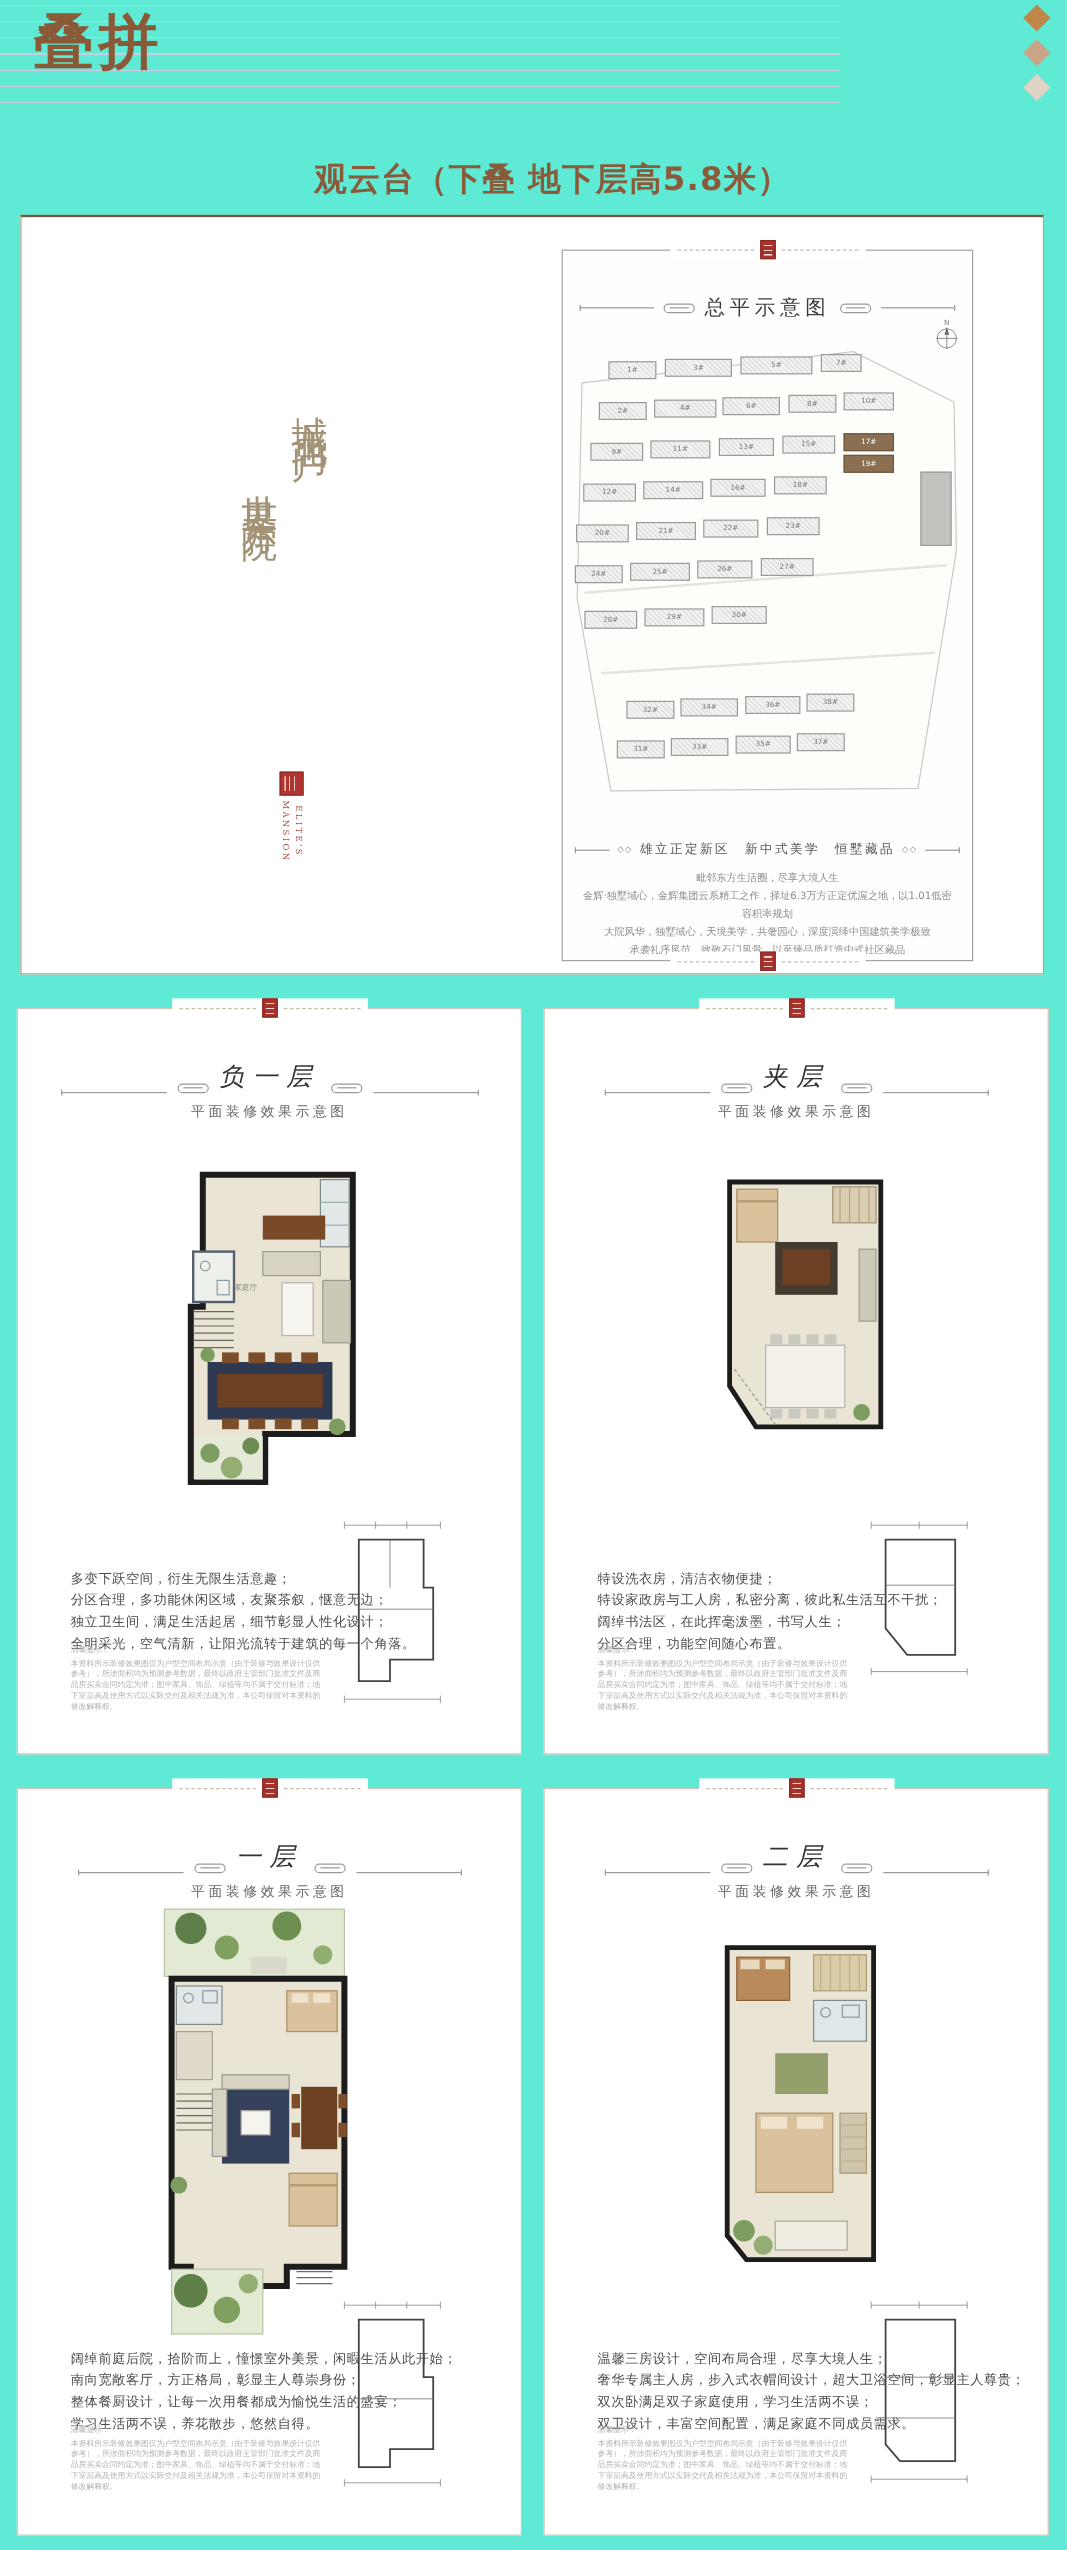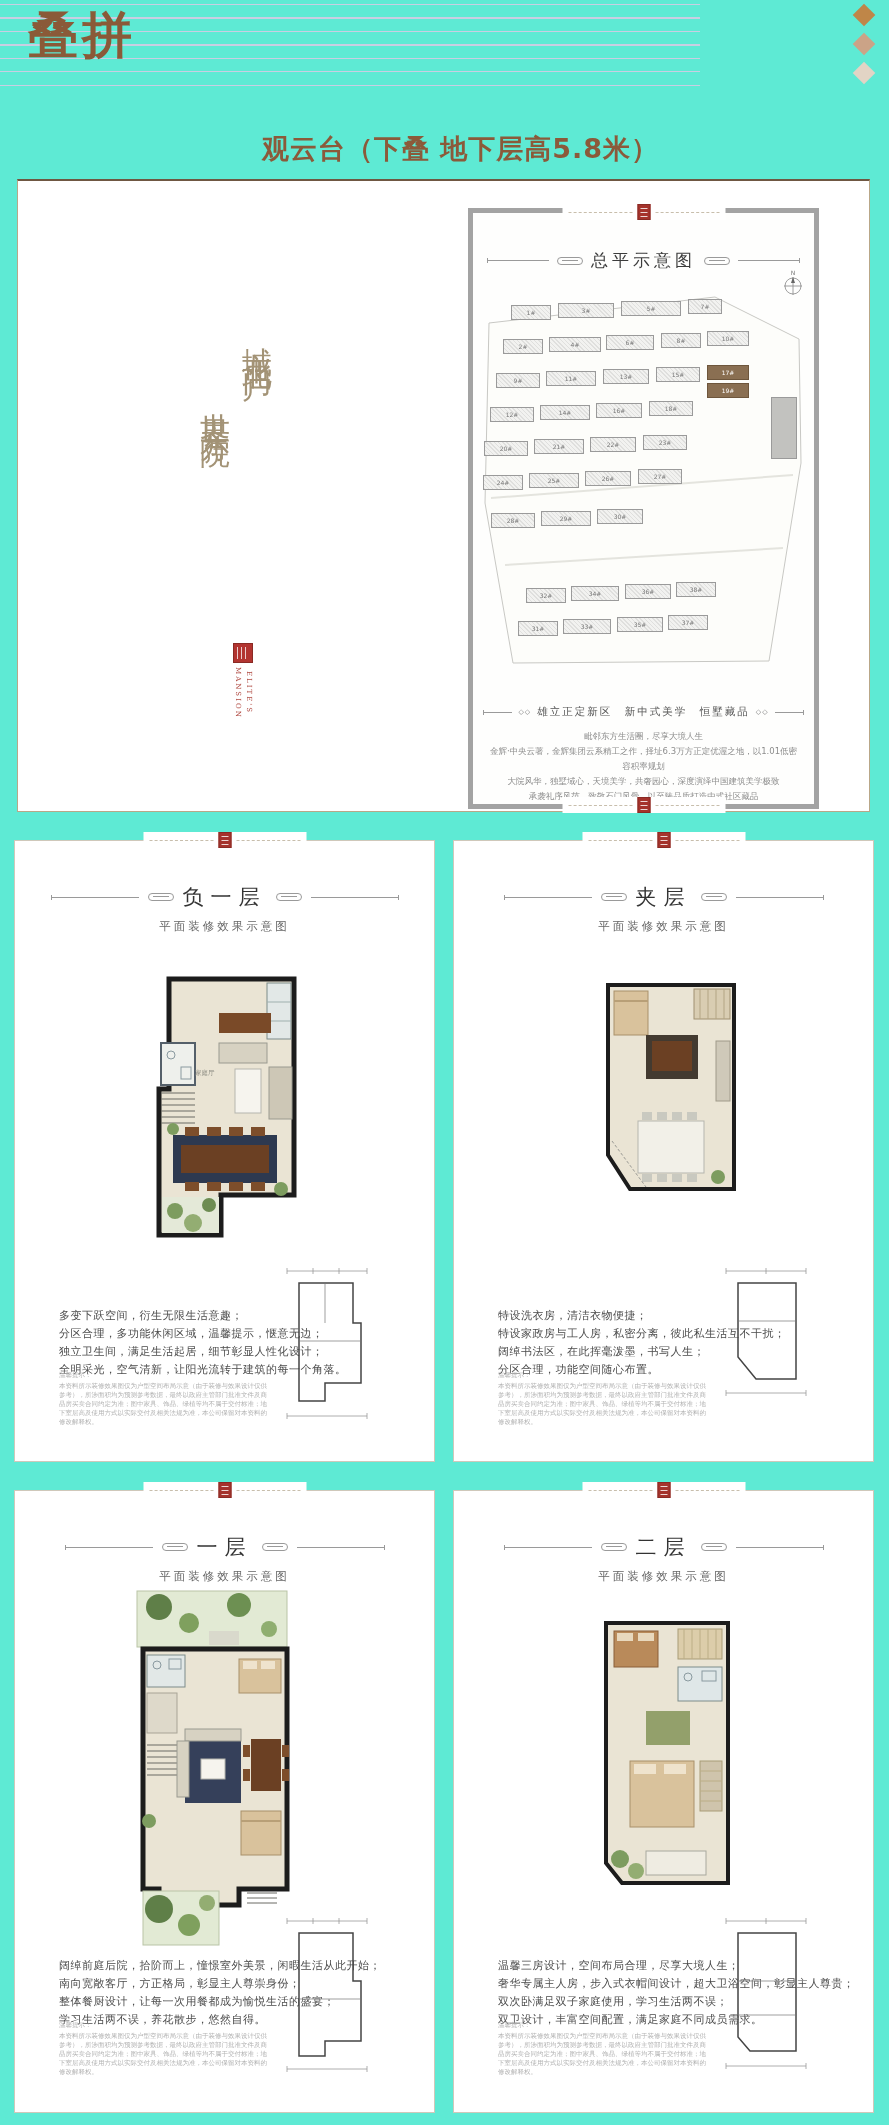--- a/index.html
+++ b/index.html
@@ -46,21 +46,21 @@
   .brand-logo{position:absolute;left:205px;top:462px;width:40px;text-align:center;}
   .seal-lg{width:20px;height:20px;margin:0 auto 4px auto;background:#b23430;border:1px solid #8a2a24;
            box-sizing:border-box;position:relative;}
   .seal-lg::after{content:"";position:absolute;left:3px;right:3px;top:3px;bottom:3px;
                   background:repeating-linear-gradient(90deg,rgba(255,255,255,.75) 0 1px,transparent 1px 4px);}
   .vwords{display:flex;justify-content:center;gap:3px;}
   .vwords span{writing-mode:vertical-rl;font-size:7px;color:#b04a42;letter-spacing:2px;
                font-family:"DejaVu Serif","Liberation Serif",serif;}
 
   
-  .panel{position:absolute;left:450px;top:27px;width:341px;height:591px;border:5px solid #a3a3a3;
+  .panel{position:absolute;left:450px;top:27px;width:341px;height:591px;border:1px solid #a3a3a3;
          background:#fefefd;}
   .panel-title-row{position:absolute;top:36px;left:0;right:0;display:flex;align-items:center;
                    justify-content:center;gap:8px;}
   .fl-line{height:1px;background:#9a9a9a;position:relative;}
   .fl-line::before{content:"";position:absolute;top:-2px;width:1px;height:5px;background:#9a9a9a;}
   .fl-line.l::before{left:0;} .fl-line.r::before{right:0;}
   .fl-sm{width:62px;} .fl-lg{width:88px;}
   .orn{width:24px;height:6px;border:1px solid #9a9a9a;border-radius:4px/50%;position:relative;}
   .orn::after{content:"";position:absolute;left:4px;right:4px;top:2px;border-top:1px solid #9a9a9a;}
   .panel-title{font-family:"DejaVu Serif","Liberation Serif",serif;font-size:17px;color:#3c3c3c;
@@ -75,22 +75,22 @@
   .bldg.tall{background-color:#c2c2bf;background-image:none;}
   .tagline-row{position:absolute;top:492px;left:10px;right:10px;display:flex;align-items:center;
                justify-content:center;gap:6px;}
   .tagline-row .fl-line{flex:1;}
   .tri-dia{font-size:7px;color:#8a8a8a;letter-spacing:1px;}
   .tagline{font-size:10.5px;color:#555;letter-spacing:2px;white-space:nowrap;}
   .panel-para{position:absolute;top:516px;left:14px;right:14px;text-align:center;}
   .panel-para p{margin:0;font-size:8.5px;color:#8d8d8d;line-height:15px;}
 
   
-  .f-title-row{position:absolute;top:42px;left:0;right:0;display:flex;align-items:center;
-               justify-content:center;gap:9px;}
+  .f-title-row{position:absolute;top:42px;left:0;right:0;display:flex;align-items:flex-end;
+               justify-content:center;gap:9px;font-style:italic;}
   .f-title{font-family:"DejaVu Serif","Liberation Serif",serif;font-size:21px;color:#333;
            letter-spacing:7px;margin:0;font-weight:400;}
   .f-sub{position:absolute;top:78px;left:0;width:100%;text-align:center;font-size:11.5px;
          color:#666;letter-spacing:3px;}
   .plan{position:absolute;}
   .f-desc{position:absolute;left:44px;top:466px;}
   .f-desc p{margin:0;font-size:11px;color:#4c4c4c;line-height:18px;letter-spacing:.5px;}
   .f-tips{position:absolute;left:44px;top:530px;width:210px;font-size:6.5px;color:#b2b2b2;line-height:9px;}
   .f-tips .t-title{display:block;margin-bottom:2px;}
   .keyplan{position:absolute;left:262px;top:420px;width:100px;height:165px;}
@@ -198,21 +198,21 @@
       <div class="tagline-row">
         <span class="fl-line l"></span>
         <span class="tri-dia">◇◇</span>
         <span class="tagline">雄立正定新区　新中式美学　恒墅藏品</span>
         <span class="tri-dia">◇◇</span>
         <span class="fl-line r"></span>
       </div>
 
       <div class="panel-para">
         <p>毗邻东方生活圈，尽享大境人生</p>
-        <p>金辉·中央云著，金辉集团云系精工之作，择址6.3万方正定优渥之地，以1.01低密容积率规划</p>
+        <p>金辉·独墅域心，金辉集团云系精工之作，择址6.3万方正定优渥之地，以1.01低密容积率规划</p>
         <p>大院风华，独墅域心，天境美学，共奢园心，深度演绎中国建筑美学极致</p>
         <p>承袭礼序风范，致敬石门风骨，以至臻品质打造中式社区藏品</p>
       </div>
 
       <div class="seal-row bottom">
         <span class="dashseg"></span>
         <span class="seal"></span>
         <span class="dashseg"></span>
       </div>
     </div>
@@ -271,21 +271,21 @@
           <circle cx="84" cy="284" r="9" fill="#93ad72"></circle>
         <circle cx="100" cy="266" r="7" fill="#6d8c52"></circle>
         <circle cx="64" cy="190" r="6" fill="#7d9c5f"></circle>
           <circle cx="172" cy="250" r="7" fill="#7d9c5f"></circle>
         <text x="86" y="136" font-size="6.5" fill="#8a8a80">家庭厅</text>
       </svg>
     </div>
 
     <div class="f-desc">
       <p>多变下跃空间，衍生无限生活意趣；</p>
-      <p>分区合理，多功能休闲区域，温馨提示，惬意无边；</p>
+      <p>分区合理，多功能休闲区域，友聚茶叙，惬意无边；</p>
       <p>独立卫生间，满足生活起居，细节彰显人性化设计；</p>
       <p>全明采光，空气清新，让阳光流转于建筑的每一个角落。</p>
     </div>
     <div class="f-tips">
       <span class="t-title">温馨提示：</span>
       <span>本资料所示装修效果图仅为户型空间布局示意（由于装修与效果设计仅供参考），所涉面积均为预测参考数据，最终以政府主管部门批准文件及商品房买卖合同约定为准；图中家具、饰品、绿植等均不属于交付标准；地下室层高及使用方式以实际交付及相关法规为准，本公司保留对本资料的修改解释权。</span>
     </div>
     <div class="keyplan">
       <svg width="100" height="165" viewBox="0 0 100 165">
         <line x1="10" y1="10" x2="90" y2="10" stroke="#999" stroke-width="0.8"></line>

